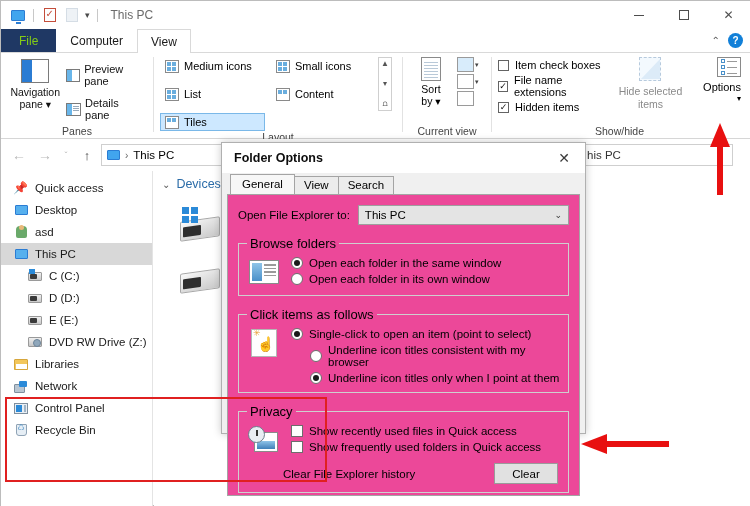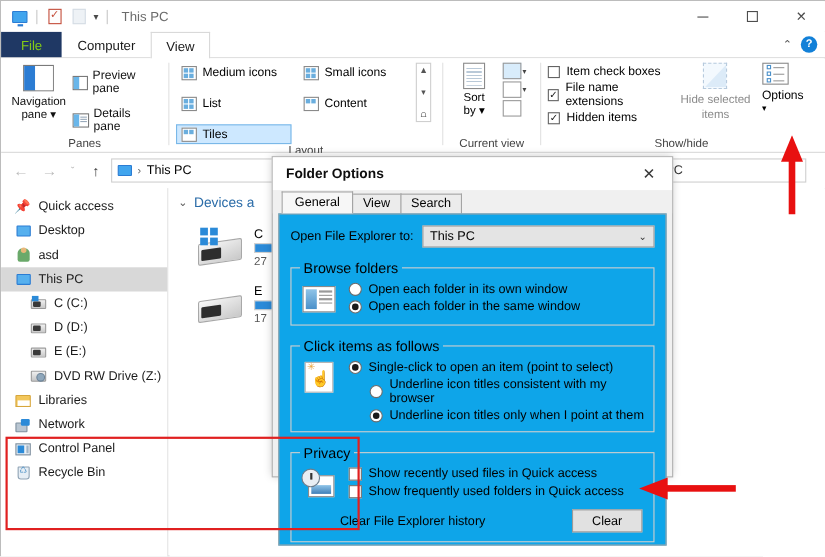--- a/index.html
+++ b/index.html
@@ -134,21 +134,21 @@
   .chk-row { display:flex; align-items:center; gap:6px; font-size: 11px; }
   .cbox {
     width: 11px; height: 11px; border: 1px solid #636363; background:#fff;
     display:flex; align-items:center; justify-content:center; font-size: 9px; color:#111;
   }
   .hide-sel { display:flex; flex-direction:column; align-items:center; width:72px; font-size:10.5px; color:#8a8a8a; line-height:1.2; text-align:center; }
   .dogear { width: 22px; height: 24px; border:1px dashed #b7cadd; background:#f3f9fe; position:relative; }
   .dogear::after {
     content:""; position:absolute; left:1px; top:1px; border-left: 19px solid transparent; border-bottom: 20px solid #dcebf8;
   }
-  .opt-btn { display:flex; flex-direction:column; align-items:flex-start; width:54px; font-size:11px; line-height:1.2; }
+  .opt-btn { display:flex; flex-direction:column; align-items:flex-end; width:54px; font-size:11px; line-height:1.2; }
   .opt-ico { width: 24px; height: 20px; border:1px solid #8a8a8a; background:#fff; display:flex; flex-direction:column; justify-content:center; gap:2px; padding:0 3px; }
   .opt-ico span { display:flex; align-items:center; gap:2px; }
   .opt-ico span i { display:block; width:4px; height:4px; border:1px solid #4a90c9; background:#fff; }
   .opt-ico span b { display:block; flex:1; height:1px; background:#9a9a9a; }
 
   
   .addrbar {
     position: absolute; left: 0; top: 138px; width: 750px; height: 32px;
     background: #ffffff; display: flex; align-items: center; padding: 0 6px; gap: 2px;
   }
@@ -221,38 +221,38 @@
   }
   .winlogo { position:absolute; left:6px; top:0px; width:16px; height:16px; display:flex; flex-wrap:wrap; gap:1.5px; }
   .winlogo i { display:block; width:7px; height:7px; background:#2b8ad8; }
   .tile-txt { display:flex; flex-direction:column; gap:2px; font-size: 11.5px; }
   .tile-bar { width: 110px; height: 9px; background:#e6e6e6; border:1px solid #cfcfcf; }
   .tile-bar i { display:block; height:100%; background:#2b8ad8; }
   .tile-sub { font-size: 10.5px; color:#555; }
 
   
   .dialog {
-    position: absolute; left: 246px; top: 141px; width: 365px; height: 292px;
+    position: absolute; left: 220px; top: 141px; width: 365px; height: 292px;
     background: #f0f0f0; border: 1px solid #b0b0b0;
     box-shadow: 0 0 8px rgba(0,0,0,0.22);
   }
   .dlg-title {
     height: 30px; display:flex; align-items:center; justify-content: space-between;
     padding: 0 0 0 12px; background:#ffffff;
   }
   .dlg-title-txt { font-size: 12.5px; color: #0d0d0d; font-weight: bold; }
   .dlg-close { width: 42px; height: 30px; display:flex; align-items:center; justify-content:center; font-size: 14px; color:#3a3a3a; }
   .dlg-tabs { display:flex; padding-left: 8px; height: 21px; align-items: flex-end; background:#f0f0f0; }
   .dlg-tab {
     padding: 2px 9px 3px 9px; font-size: 11.5px; background:#ececec;
     border: 1px solid #a4a4a4; border-bottom: none; margin-right: -1px;
   }
   .dlg-tab.active { background: #f7f7f7; padding: 3px 11px 4px 11px; border-color:#a4a4a4; position:relative; z-index:2; }
   .dlg-body {
-    margin: 0 5px 5px 5px; background:#0ea5e9; border: 1px solid #a4a4a4;
+    margin: 0 5px 5px 5px; background:#ec4899; border: 1px solid #a4a4a4;
     height: 302px; padding: 10px 10px 0 10px; position: relative;
   }
   .row-open {
     display:flex; align-items:center; gap: 8px; margin-bottom: 11px;
   }
   .row-open label { font-size: 11.5px; }
   .combo {
     flex: 1; height: 20px; background:#e4e4e4; border: 1px solid #9e9e9e;
     display:flex; align-items:center; justify-content: space-between; padding: 0 6px; font-size: 11.5px;
   }
@@ -670,28 +670,28 @@
                 <span class="lines">
                   <span></span>
                   <span></span>
                   <span></span>
                   <span></span>
                 </span>
               </span>
           </span>
           <span class="opts">
             <span class="opt-row">
-              <span class="radio"></span>
-              <span>Open each folder in its own window</span>
-            </span>
-            <span class="opt-row">
               <span class="radio">
                   <i></i>
                 </span>
               <span>Open each folder in the same window</span>
+            </span>
+            <span class="opt-row">
+              <span class="radio"></span>
+              <span>Open each folder in its own window</span>
             </span>
           </span>
         </div>
       </fieldset>
 
       <fieldset>
         <legend>Click items as follows</legend>
         <div class="fs-row">
           <span class="fs-ico">
             <span class="hand-ico"></span>

